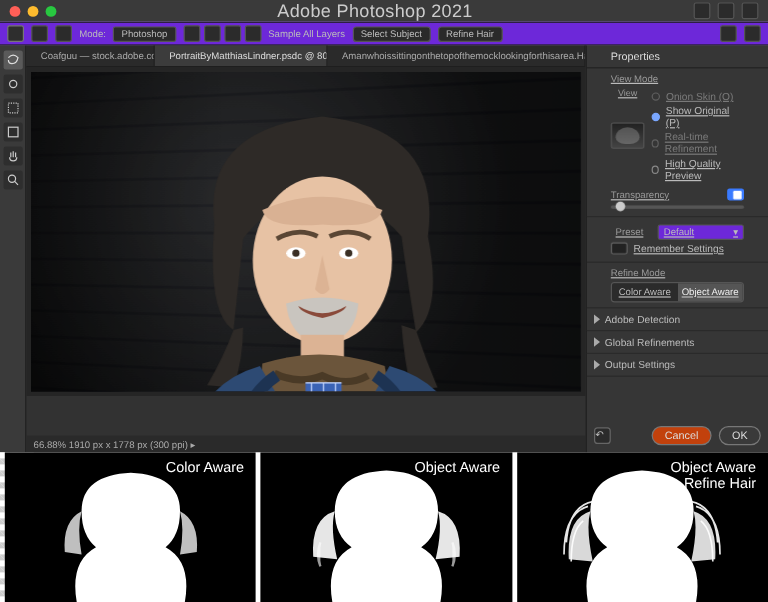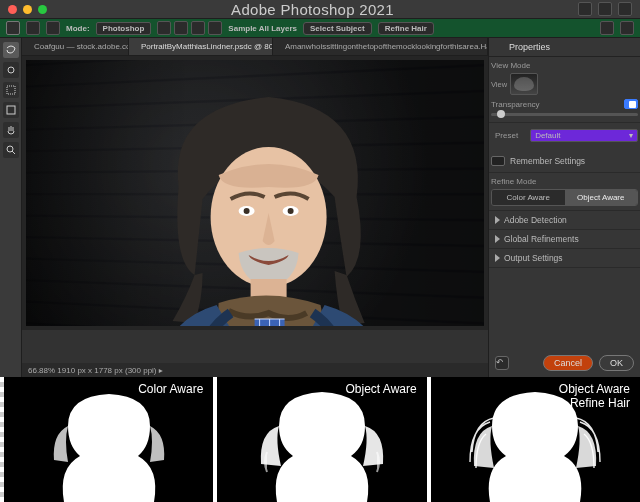--- a/index.html
+++ b/index.html
@@ -4,22 +4,22 @@
 <style>
   * { margin:0; padding:0; box-sizing:border-box; font-family: -apple-system, "Helvetica Neue", Arial, sans-serif; }
   body { width:640px; height:502px; background:#fff; overflow:hidden; }
 
   
   .titlebar { height:18px; background:#3a3a3a; display:flex; align-items:center; padding:0 8px; gap:6px; }
   .tl-dot { width:9px; height:9px; border-radius:50%; }
   .tl-title { flex:1; text-align:center; color:#ccc; font-size:15px; letter-spacing:.3px; }
 
   
-  .optbar { height:20px; background:#14532d; border-top:1px solid #1e1e1e; border-bottom:1px solid #1e1e1e;
-            display:flex; align-items:center; padding:0 6px; gap:6px;font-weight:bold; }
+  .optbar { height:20px; background:#6d28d9; border-top:1px solid #1e1e1e; border-bottom:1px solid #1e1e1e;
+            display:flex; align-items:center; padding:0 6px; gap:6px; }
   .ob-icon { width:14px; height:14px; border:1px solid #777; border-radius:2px; background:#2e2e2e; }
   .ob-label { color:#bbb; font-size:8px; white-space:nowrap; }
   .ob-sel  { background:#2a2a2a; border:1px solid #555; color:#bbb; font-size:8px; padding:1px 6px; border-radius:2px; }
   .ob-icons { display:flex; gap:3px; }
   .ob-sq { width:14px; height:14px; background:#2b2b2b; border:1px solid #555; border-radius:2px; }
   .ob-btn { background:#2a2a2a; border:1px solid #555; color:#bbb; font-size:8px; padding:1px 6px; border-radius:3px; }
   .ob-right { margin-left:auto; display:flex; gap:6px; }
 
   
   .main { display:flex; height:339px; background:#323232; }
@@ -45,21 +45,21 @@
     transform: perspective(600px) rotateY(-14deg) scale(1.2);
     transform-origin: 30% 50%;
   }
   .vignette { position:absolute; inset:0; background: radial-gradient(circle at 38% 40%, rgba(255,255,255,.06), rgba(0,0,0,.45) 70%); }
   .person { position:absolute; left:50%; top:50%; transform:translate(-46%,-42%); }
   .status { height:14px; background:#2a2a2a; color:#aaa; font-size:8px; display:flex; align-items:center; padding:0 6px;margin-top:33px; }
 
   
   .props { width:152px; background:#363636; border-left:1px solid #1e1e1e; display:flex; flex-direction:column; font-size:8.5px; color:#bbb; }
   .p-head { padding:4px 20px; border-bottom:1px solid #222; color:#ddd; font-size:9px; }
-  .p-sec  { padding:4px 2px; border-bottom:1px solid #2a2a2a; }
+  .p-sec  { padding:4px 20px; border-bottom:1px solid #2a2a2a;text-decoration:underline; }
   .p-lab  { color:#9a9a9a; font-size:8px; margin-bottom:3px; }
   .p-row  { display:flex; align-items:center; gap:6px; }
   .thumb  { width:28px; height:22px; border:1px solid #555; border-radius:2px; background:linear-gradient(#222,#444); position:relative; }
   .thumb::after{ content:""; position:absolute; inset:3px; border-radius:50% 50% 40% 40%/60% 60% 40% 40%; background:#ddd; opacity:.25; }
   .radio { width:7px; height:7px; border-radius:50%; border:1px solid #888; display:inline-block; }
   .radio.on { background:#7aa7ff; border-color:#7aa7ff; }
   .p-opt { display:flex; align-items:center; gap:5px; margin:2px 0; }
   .chk { width:14px; height:10px; border-radius:2px; border:1px solid #666; background:#222; position:relative;}
   .chk.on { background:#3a7bff; border-color:#3a7bff; }
   .chk.on::after{ content:""; position:absolute; right:1px; top:1px; width:7px; height:7px; background:#fff; border-radius:1px;}
@@ -227,43 +227,61 @@
 
     <div class="status">66.88%   1910 px x 1778 px (300 ppi)  ▸</div>
   </div>
 
   <div class="props">
     <div class="p-head">Properties</div>
 
     <div class="p-sec">
       <div class="p-lab">View Mode</div>
       <div class="p-row" style="align-items:flex-start">
-        <div style="display:flex;flex-direction:row;align-items:center;gap:3px">
+        <div style="display:flex;flex-direction:column;align-items:center;gap:20px">
           <span style="font-size:7.5px;color:#999">View</span>
           <div class="thumb"></div>
+        </div>
+        <div style="flex:1">
+          <div class="p-opt" style="opacity:.5">
+              <span class="radio"></span>
+              <span>Onion Skin (O)</span>
+            </div>
+          <div class="p-opt">
+              <span class="radio on"></span>
+              <span>Show Original (P)</span>
+            </div>
+          <div class="p-opt" style="opacity:.5">
+              <span class="radio"></span>
+              <span>Real-time Refinement</span>
+            </div>
+          <div class="p-opt">
+              <span class="radio"></span>
+              <span>High Quality Preview</span>
+            </div>
         </div>
       </div>
       <div style="margin-top:4px">
         <div style="display:flex;justify-content:space-between;align-items:center">
           <span class="p-lab" style="margin:0">Transparency</span>
           <span class="chk on"></span>
         </div>
         <div class="slider"></div>
       </div>
     </div>
 
     <div class="p-sec">
       <div class="p-row" style="gap:8px">
         <span class="p-lab" style="margin:4px">Preset</span>
         <div class="sel" style="flex:1">
             <span>Default</span>
             <span>▾</span>
           </div>
       </div>
-      <div class="p-opt" style="margin-top:12px">
+      <div class="p-opt" style="margin-top:0">
           <span class="chk"></span>
           <span>Remember Settings</span>
         </div>
     </div>
 
     <div class="p-sec">
       <div class="p-lab">Refine Mode</div>
       <div class="seg">
         <div>Color Aware</div>
         <div class="on">Object Aware</div>

